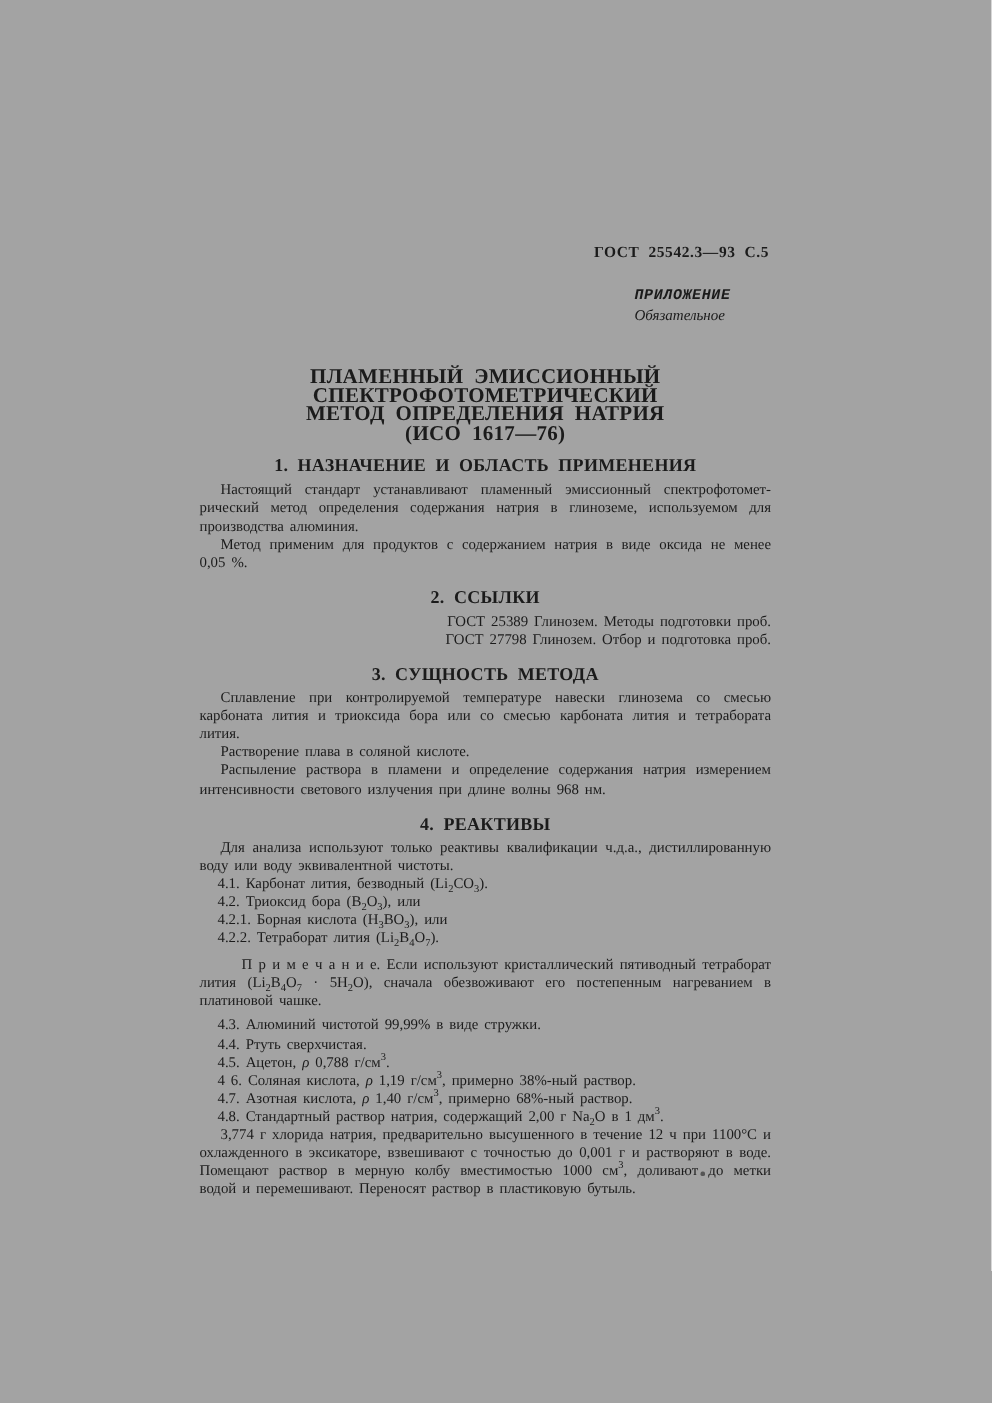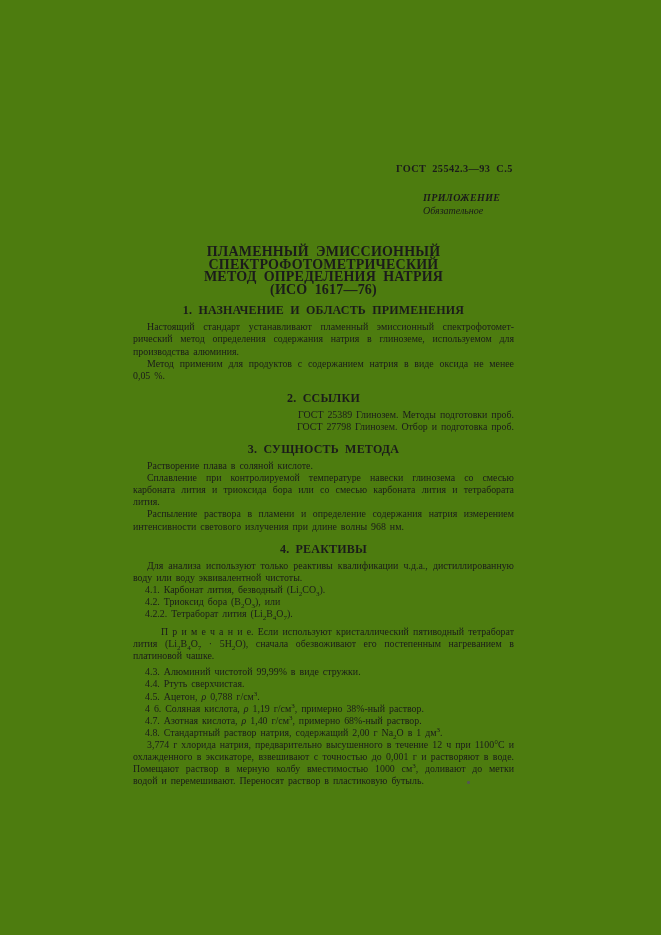--- a/index.html
+++ b/index.html
@@ -1,27 +1,27 @@
 <!DOCTYPE html>
 <html lang="ru"><head>
 <meta charset="utf-8">
 <style>
   html,body { margin:0; padding:0; background:#ffffff; }
   .canvas {
-    position:relative; width:661px; height:935px; background:#4d7c0f;
+    position:relative; width:661px; height:935px; background:#a3a3a3;
     font-family:"Liberation Serif","DejaVu Serif",serif;
     color:#1b1b1b; overflow:hidden;
   }
   .page-header {
     position:absolute; top:163px; left:396px;
     font-size:10.3px; font-weight:bold; letter-spacing:0.4px; word-spacing:3px;
     white-space:nowrap;
   }
   .appendix { position:absolute; top:191px; left:423px; font-size:10px; line-height:13px; font-style:italic; }
-  .appendix .app1 { font-weight:bold; letter-spacing:0.4px; }
+  .appendix .app1 { font-weight:bold; letter-spacing:0.4px;font-family:Liberation Mono, monospace; }
   .content { position:absolute; top:246px; left:133px; width:381px; }
   .title { text-align:center; font-weight:bold; font-size:14px; line-height:12.6px; word-spacing:3.5px; letter-spacing:0.2px; }
   .h {
     text-align:center; font-weight:bold; font-size:12px; line-height:12px;
     word-spacing:3px; letter-spacing:0.2px; margin:10px 0 5px 0;
   }
   .h.first { margin-top:8px; }
   p {
     margin:0; font-size:9.9px; line-height:12.1px;
     text-align:justify; text-indent:14px; word-spacing:1.5px;
@@ -55,28 +55,29 @@
 
     <div class="h first">1. НАЗНАЧЕНИЕ И ОБЛАСТЬ ПРИМЕНЕНИЯ</div>
     <p>Настоящий стандарт устанавливают пламенный эмиссионный спектрофотомет­рический метод определения содержания натрия в глиноземе, используемом для производства алюминия.</p>
     <p>Метод применим для продуктов с содержанием натрия в виде оксида не менее 0,05 %.</p>
 
     <div class="h">2. ССЫЛКИ</div>
     <p class="ref">ГОСТ 25389 Глинозем. Методы подготовки проб.</p>
     <p class="ref">ГОСТ 27798 Глинозем. Отбор и подготовка проб.</p>
 
     <div class="h">3. СУЩНОСТЬ МЕТОДА</div>
+    <p>Сплавление при контролируемой температуре навески глинозема со смесью карбоната лития и триоксида бора или со смесью карбоната лития и тетрабората лития.</p>
     <p>Растворение плава в соляной кислоте.</p>
-    <p>Сплавление при контролируемой температуре навески глинозема со смесью карбоната лития и триоксида бора или со смесью карбоната лития и тетрабората лития.</p>
     <p>Распыление раствора в пламени и определение содержания натрия измерением интенсивности светового излучения при длине волны 968 нм.</p>
 
     <div class="h">4. РЕАКТИВЫ</div>
     <p>Для анализа используют только реактивы квалификации ч.д.а., дистиллиро­ванную воду или воду эквивалентной чистоты.</p>
     <p class="item"><span>4.1. Карбонат лития, безводный (Li</span><sub>2</sub><span>CO</span><sub>3</sub><span>).</span></p>
     <p class="item"><span>4.2. Триоксид бора (B</span><sub>2</sub><span>O</span><sub>3</sub><span>), или</span></p>
+    <p class="item"><span>4.2.1. Борная кислота (H</span><sub>3</sub><span>BO</span><sub>3</sub><span>), или</span></p>
     <p class="item"><span>4.2.2. Тетраборат лития (Li</span><sub>2</sub><span>B</span><sub>4</sub><span>O</span><sub>7</sub><span>).</span></p>
     <p class="note"><span>П р и м е ч а н и е.  Если используют кристаллический пятиводный тетраборат лития (Li</span><sub>2</sub><span>B</span><sub>4</sub><span>O</span><sub>7</sub><span> · 5H</span><sub>2</sub><span>O), сначала обезвоживают его постепенным нагреванием в платиновой чашке.</span></p>
     <p class="item">4.3. Алюминий чистотой 99,99% в виде стружки.</p>
     <p class="item">4.4. Ртуть сверхчистая.</p>
     <p class="item"><span>4.5. Ацетон, </span><i>ρ</i><span> 0,788 г/см</span><sup>3</sup><span>.</span></p>
     <p class="item"><span>4 6. Соляная кислота, </span><i>ρ</i><span> 1,19 г/см</span><sup>3</sup><span>, примерно 38%-ный раствор.</span></p>
     <p class="item"><span>4.7. Азотная кислота, </span><i>ρ</i><span> 1,40 г/см</span><sup>3</sup><span>, примерно 68%-ный раствор.</span></p>
     <p class="item"><span>4.8. Стандартный раствор натрия, содержащий 2,00 г Na</span><sub>2</sub><span>O в 1 дм</span><sup>3</sup><span>.</span></p>
     <p><span>3,774 г хлорида натрия, предварительно высушенного в течение 12 ч при 1100°С и охлажденного в эксикаторе, взвешивают с точностью до 0,001 г и растворяют в воде. Помещают раствор в мерную колбу вместимостью 1000 см</span><sup>3</sup><span>, доливают до метки водой и перемешивают. Переносят раствор в пластиковую бутыль.</span></p>
 

